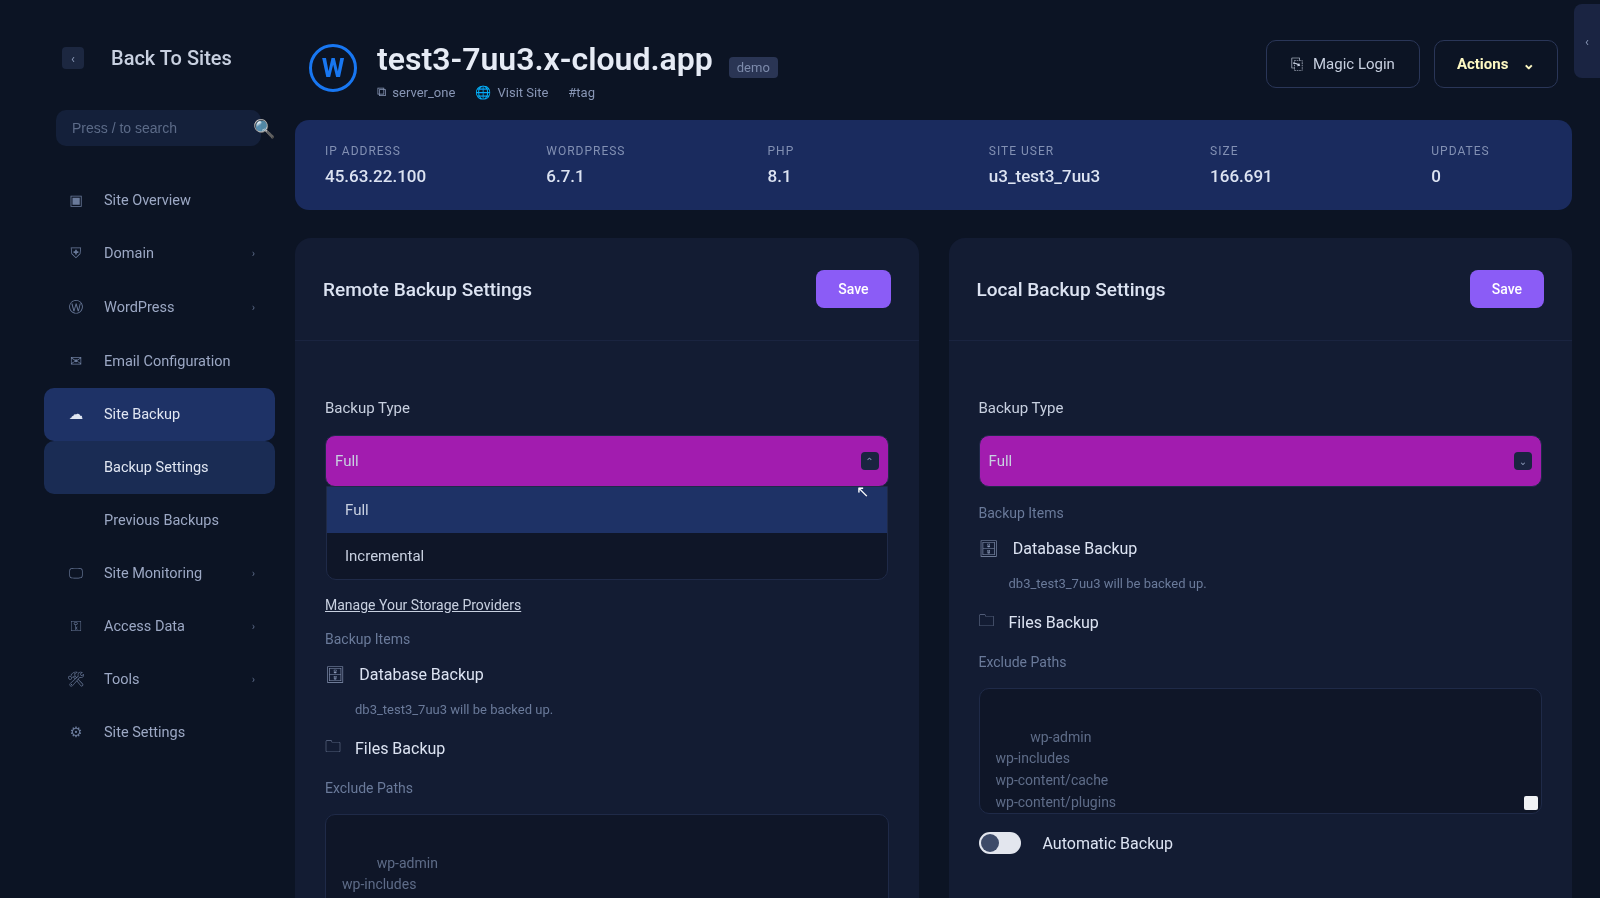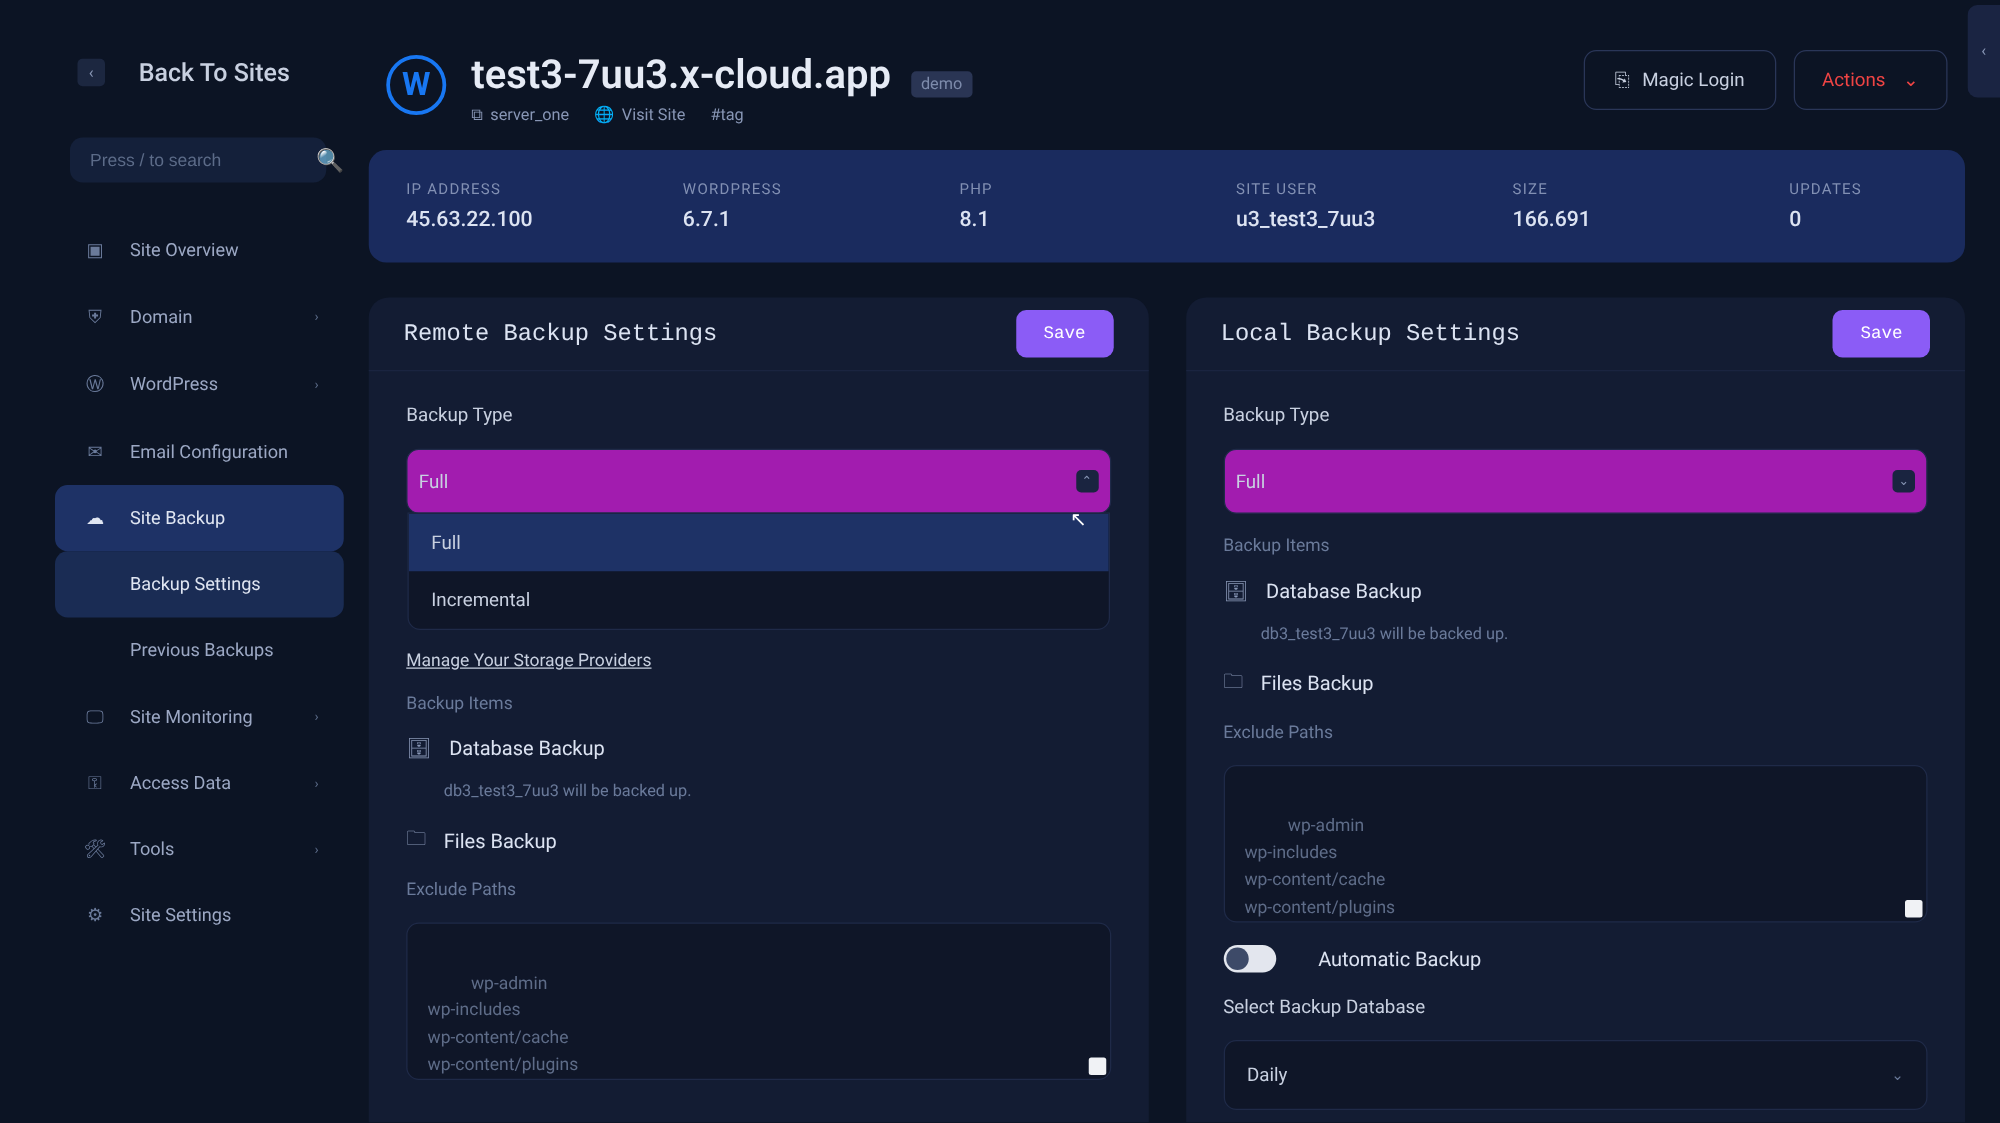--- a/index.html
+++ b/index.html
@@ -32,51 +32,51 @@
 .header { display: flex; align-items: flex-start; padding: 30px 14px 20px 14px; }
 .wp-logo { width: 48px; height: 48px; border-radius: 50%; border: 3px solid #1877f2; display: flex; align-items: center; justify-content: center; margin-right: 20px; margin-top: 4px; color: #1877f2; font-weight: bold; font-size: 26px; }
 .header-info { display: flex; flex-direction: column; gap: 6px; }
 .site-title-row { display: flex; align-items: flex-end; gap: 16px; }
 .site-title { color: #e6ebf5; font-size: 32px; font-weight: 600; }
 .badge-demo { background: #2a3554; color: #7d8bab; font-size: 13px; padding: 3px 8px; border-radius: 4px; }
 .meta-row { display: flex; align-items: center; gap: 20px; font-size: 13px; color: #8896b5; }
 .meta-item { display: flex; align-items: center; gap: 6px; }
 .header-actions { margin-left: auto; display: flex; align-items: center; gap: 14px; }
 .magic-login { border: 1px solid #2a3658; border-radius: 10px; padding: 14px 24px; display: flex; align-items: center; gap: 10px; color: #c8d0e0; font-size: 15px; }
-.actions-btn { border: 1px solid #2a3658; border-radius: 10px; padding: 14px 22px; display: flex; align-items: center; gap: 14px; color: #ef4444; font-size: 15px; }
+.actions-btn { border: 1px solid #2a3658; border-radius: 10px; padding: 14px 22px; display: flex; align-items: center; gap: 14px; color: #fef9c3; font-size: 15px; font-weight: bold; }
 
 
 .stats-bar { background: #1a2b5e; border-radius: 14px; display: flex; padding: 24px 30px; margin: 0 0 28px 0; }
 .stat { flex: 1; display: flex; flex-direction: column; gap: 8px; }
 .stat-label { font-size: 12px; color: #8290b3; letter-spacing: 1px; }
 .stat-value { font-size: 17px; color: #dce3f2; font-weight: 500; }
 
 
 .panels { display: flex; gap: 30px; overflow: visible; }
 .panel { background: #131c33; border-radius: 16px; flex: 1; display: flex; flex-direction: column; overflow: visible; }
-.panel-header { display: flex; align-items: center; justify-content: space-between; padding: 10px 28px; border-bottom: 1px solid #1a2440; font-family: Liberation Mono, monospace; }
+.panel-header { display: flex; align-items: center; justify-content: space-between; padding: 32px 28px; border-bottom: 1px solid #1a2440; }
 .panel-title { font-size: 19px; color: #dce3f2; font-weight: 500; }
 .save-btn { background: #8b5cf6; color: #fff; border-radius: 8px; padding: 11px 22px; font-size: 14px; font-weight: 500; }
 .panel-body { padding: 26px 30px; display: flex; flex-direction: column; gap: 18px; overflow: visible; }
-.field-label { font-size: 15px; color: #c8d0e0; }
+.field-label { font-size: 15px; color: #c8d0e0; margin-top: 32px; }
 .field-sublabel { font-size: 14px; color: #6a7a9a; }
 .select-box { background: #a21caf; border: 1px solid #1f2a48; border-radius: 10px; padding: 16px 9px; display: flex; align-items: center; justify-content: space-between; color: #c8d0e0; font-size: 15px; position: relative; }
 .select-chevron { width: 18px; height: 18px; background: #1a2440; border-radius: 4px; display: flex; align-items: center; justify-content: center; font-size: 10px; color: #8896b5; }
 .dropdown-open { position: relative; }
 .dropdown-list { position: absolute; left: 0; right: 0; top: 100%; background: #0f1628; border: 1px solid #1f2a48; border-radius: 0 0 10px 10px; overflow: hidden; z-index: 10; }
 .dropdown-item { padding: 14px 18px; font-size: 15px; color: #c8d0e0; }
 .dropdown-item.highlight { background: #1e3266; }
 .cursor { position: absolute; right: 18px; top: 46px; font-size: 16px; color: #fff; z-index: 20; }
 .link-underline { font-size: 14px; color: #c8d0e0; text-decoration: underline; }
 .item-row { display: flex; align-items: center; gap: 14px; font-size: 16px; color: #dce3f2; }
 .item-icon { font-size: 16px; color: #8896b5; }
 .item-desc { font-size: 13px; color: #6a7a9a; margin-left: 30px; }
 .textarea { background: #0f1628; border: 1px solid #1f2a48; border-radius: 10px; padding: 16px; color: #5e6c88; font-size: 14px; line-height: 1.55; font-family: inherit; resize: none; height: 126px; white-space: pre; overflow: hidden; position: relative; }
 .resize-nub { position: absolute; right: 3px; bottom: 3px; width: 14px; height: 14px; background: #f0f2f5; border-radius: 2px; }
-.toggle-row { display: flex; align-items: center; gap: 34px; }
+.toggle-row { display: flex; align-items: center; gap: 22px; }
 .toggle { width: 42px; height: 22px; background: #e3e6ee; border-radius: 12px; position: relative; }
 .toggle-knob { position: absolute; left: 2px; top: 2px; width: 18px; height: 18px; background: #3d4a68; border-radius: 50%; }
 .toggle-label { font-size: 16px; color: #dce3f2; }
 .freq-select { background: #0f1628; border: 1px solid #1f2a48; border-radius: 10px; padding: 18px 18px; display: flex; align-items: center; justify-content: space-between; color: #c8d0e0; font-size: 15px; }
 
 
 .collapse-tab { width: 26px; height: 74px; background: #1a2442; position: fixed; right: 0; top: 4px; border-radius: 8px 0 0 8px; display: flex; align-items: center; justify-content: center; color: #8896b5; font-size: 13px; }
 </style>
 </head>
 <body>

